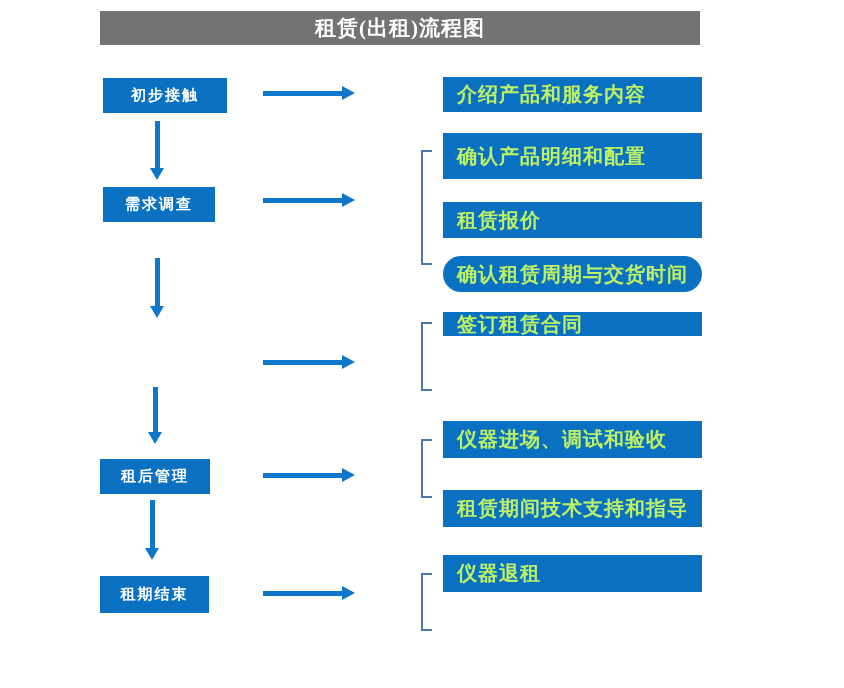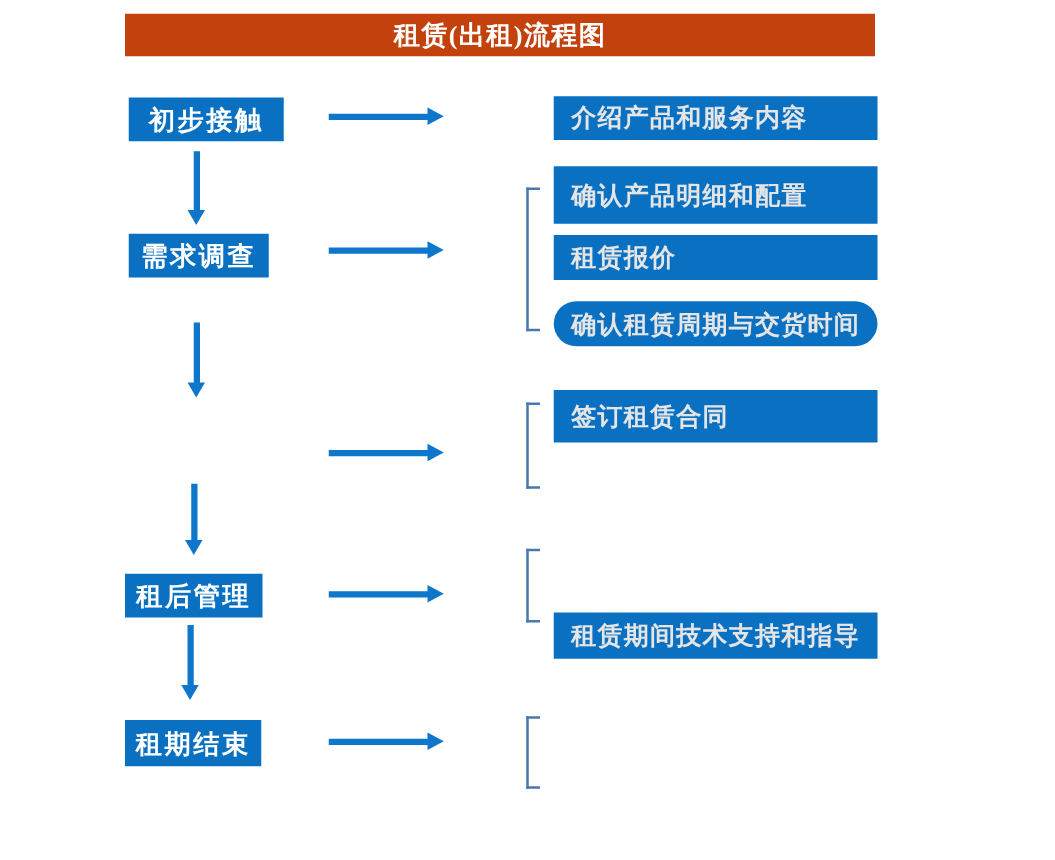--- a/index.html
+++ b/index.html
@@ -7,40 +7,40 @@
     position: relative;
     width: 844px;
     height: 688px;
     background: #ffffff;
     font-family: "Liberation Serif", "DejaVu Serif", serif;
     overflow: hidden;
   }
   .title-bar {
     position: absolute;
     left: 100px; top: 11px; width: 600px; height: 34px;
-    background: #c2410c;
+    background: #737373;
     color: #ffffff;
     font-size: 21px; font-weight: bold;
     text-align: center; line-height: 34px;
     letter-spacing: 1px;
   }
   .stage {
     position: absolute;
     background: #0a71c2;
     color: #ffffff;
-    font-size: 21px; font-weight: bold;
+    font-size: 15px; font-weight: bold;
     text-align: center;
     letter-spacing: 2px;
     display: flex; align-items: center; justify-content: center;
   }
   .detail {
     position: absolute;
     left: 443px; width: 245px;
     background: #0a71c2;
-    color: #e5e5e5;
+    color: #bef264;
     font-size: 20px; font-weight: bold;
     padding-left: 14px;
     letter-spacing: 1px;
     display: flex; align-items: center;
   }
   
   .harrow { position: absolute; width: 92px; height: 14px; }
   .harrow .shaft {
     position: absolute; left: 0; top: 4.5px;
     width: 80px; height: 5px;
@@ -83,24 +83,26 @@
 
   <div class="title-bar">租赁(出租)流程图</div>
 
   <div class="stage" style="left:103px; top:78px;  width:124px; height:35px;">初步接触</div>
   <div class="stage" style="left:103px; top:187px; width:112px; height:35px;">需求调查</div>
   <div class="stage" style="left:100px; top:459px; width:110px; height:35px;">租后管理</div>
   <div class="stage" style="left:100px; top:576px; width:109px; height:37px;">租期结束</div>
 
   <div class="detail" style="top:77px;  height:35px;">介绍产品和服务内容</div>
   <div class="detail" style="top:133px; height:46px;">确认产品明细和配置</div>
-  <div class="detail" style="top:188px; height:36px;">租赁报价</div>
-  <div class="detail" style="top:241px; height:36px;border-radius:18px;">确认租赁周期与交货时间</div>
-  <div class="detail" style="top:312px; height:42px;">签订租赁合同</div>
+  <div class="detail" style="top:202px; height:36px;">租赁报价</div>
+  <div class="detail" style="top:256px; height:36px;border-radius:18px;">确认租赁周期与交货时间</div>
+  <div class="detail" style="top:312px; height:24px;">签订租赁合同</div>
+  <div class="detail" style="top:421px; height:37px;">仪器进场、调试和验收</div>
   <div class="detail" style="top:490px; height:37px;text-align:right;">租赁期间技术支持和指导</div>
+  <div class="detail" style="top:555px; height:37px;">仪器退租</div>
 
   <div class="harrow" style="left:263px; top:86px;">
       <i class="shaft"></i>
       <i class="head"></i>
     </div>
   <div class="harrow" style="left:263px; top:193px;">
       <i class="shaft"></i>
       <i class="head"></i>
     </div>
   <div class="harrow" style="left:263px; top:355px;">

